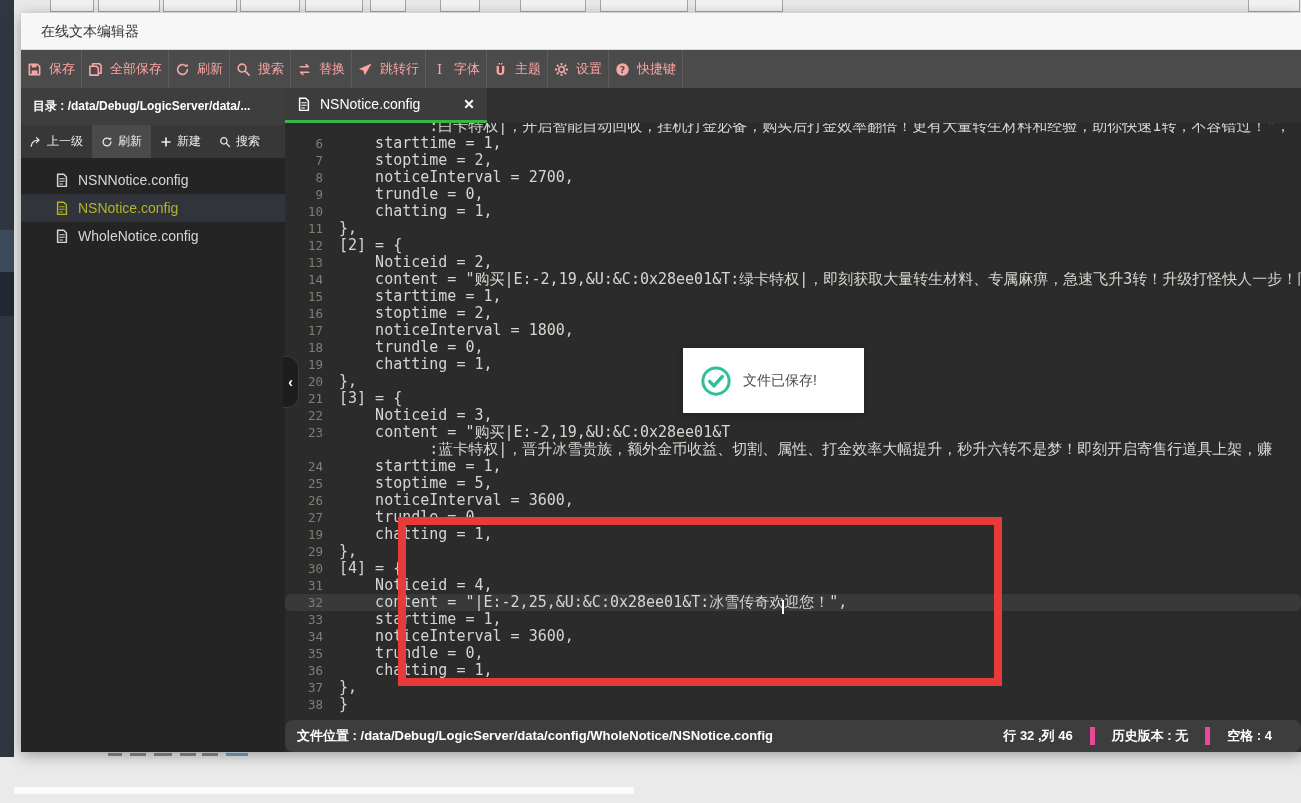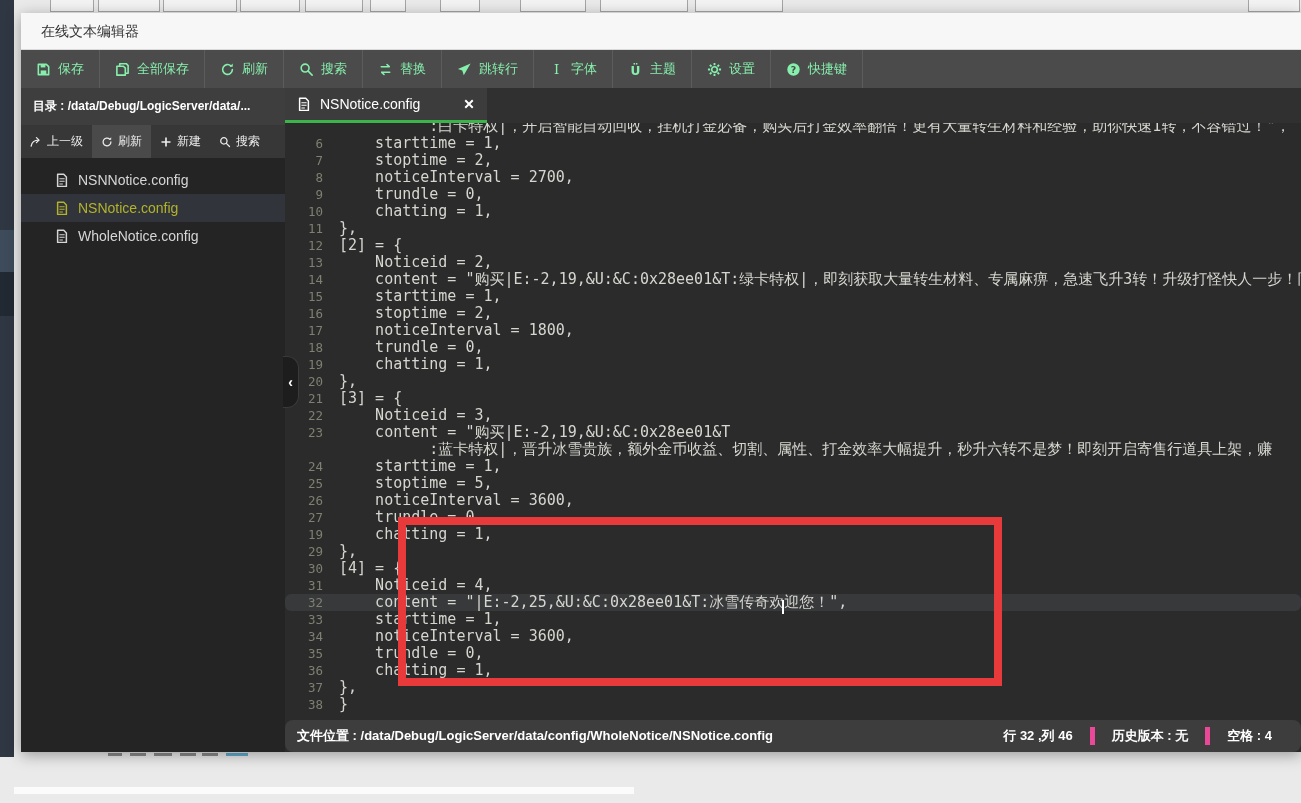--- a/index.html
+++ b/index.html
@@ -19,21 +19,21 @@
   .smudge { position:absolute; top:753px; height:3px; background:#3a3a3a; opacity:.55; }
   .smudge.blue { background:#3f9cc9; opacity:.8; }
 
   
   .modal { position:absolute; left:21px; top:13px; right:0; height:739px;
            display:flex; flex-direction:column; background:#2b2b2b;
            box-shadow:0 3px 14px rgba(0,0,0,.35); }
   .titlebar { height:37px; flex:none; background:#f7f7f7; border-bottom:1px solid #dadada;
               line-height:36px; padding-left:20px; font-size:14px; color:#333; }
   .toolbar { height:38px; flex:none; background:#4b4b4b; display:flex; align-items:stretch; }
-  .tbtn { display:flex; align-items:center; gap:7px; padding:0 15px; color:#86efac;
+  .tbtn { display:flex; align-items:center; gap:7px; padding:0 6px; color:#fca5a5;
           font-size:13px; border-right:1px solid #5c5c5c; cursor:pointer; white-space:nowrap; }
   .ic { display:inline-flex; align-items:center; }
   .ic svg { display:block; }
 
   .content { flex:1; display:flex; min-height:0; }
   .sidepanel { width:264px; flex:none; background:#242424; display:flex; flex-direction:column; }
   .dirbar { height:37px; flex:none; background:#3e3e3e; color:#fff; font-size:12px;
             font-weight:bold; line-height:37px; padding-left:12px; white-space:nowrap; overflow:hidden; }
   .actions { height:33px; flex:none; background:#373737; display:flex; align-items:stretch;
              color:#ececec; font-size:12px; }
@@ -338,14 +338,23 @@
         </div>
       </div>
     </div>
   </div>
 
   <div class="collapse">
     <span>‹</span>
   </div>
   <div class="cursor-caret"></div>
   <div class="red-rect"></div>
+  <div class="toast">
+    <span class="ic" id="toast-check">
+        <svg width="30" height="30" viewBox="0 0 16 16">
+          <circle cx="8" cy="8" r="7" fill="none" stroke="#2fbf97" stroke-width="1.6"></circle>
+          <path d="M4.6 8.2l2.3 2.4 4.5-5" fill="none" stroke="#2fbf97" stroke-width="1.8" stroke-linecap="round" stroke-linejoin="round"></path>
+        </svg>
+      </span>
+    <span class="msg">文件已保存!</span>
+  </div>
 
 </div>
 
 </body></html>

